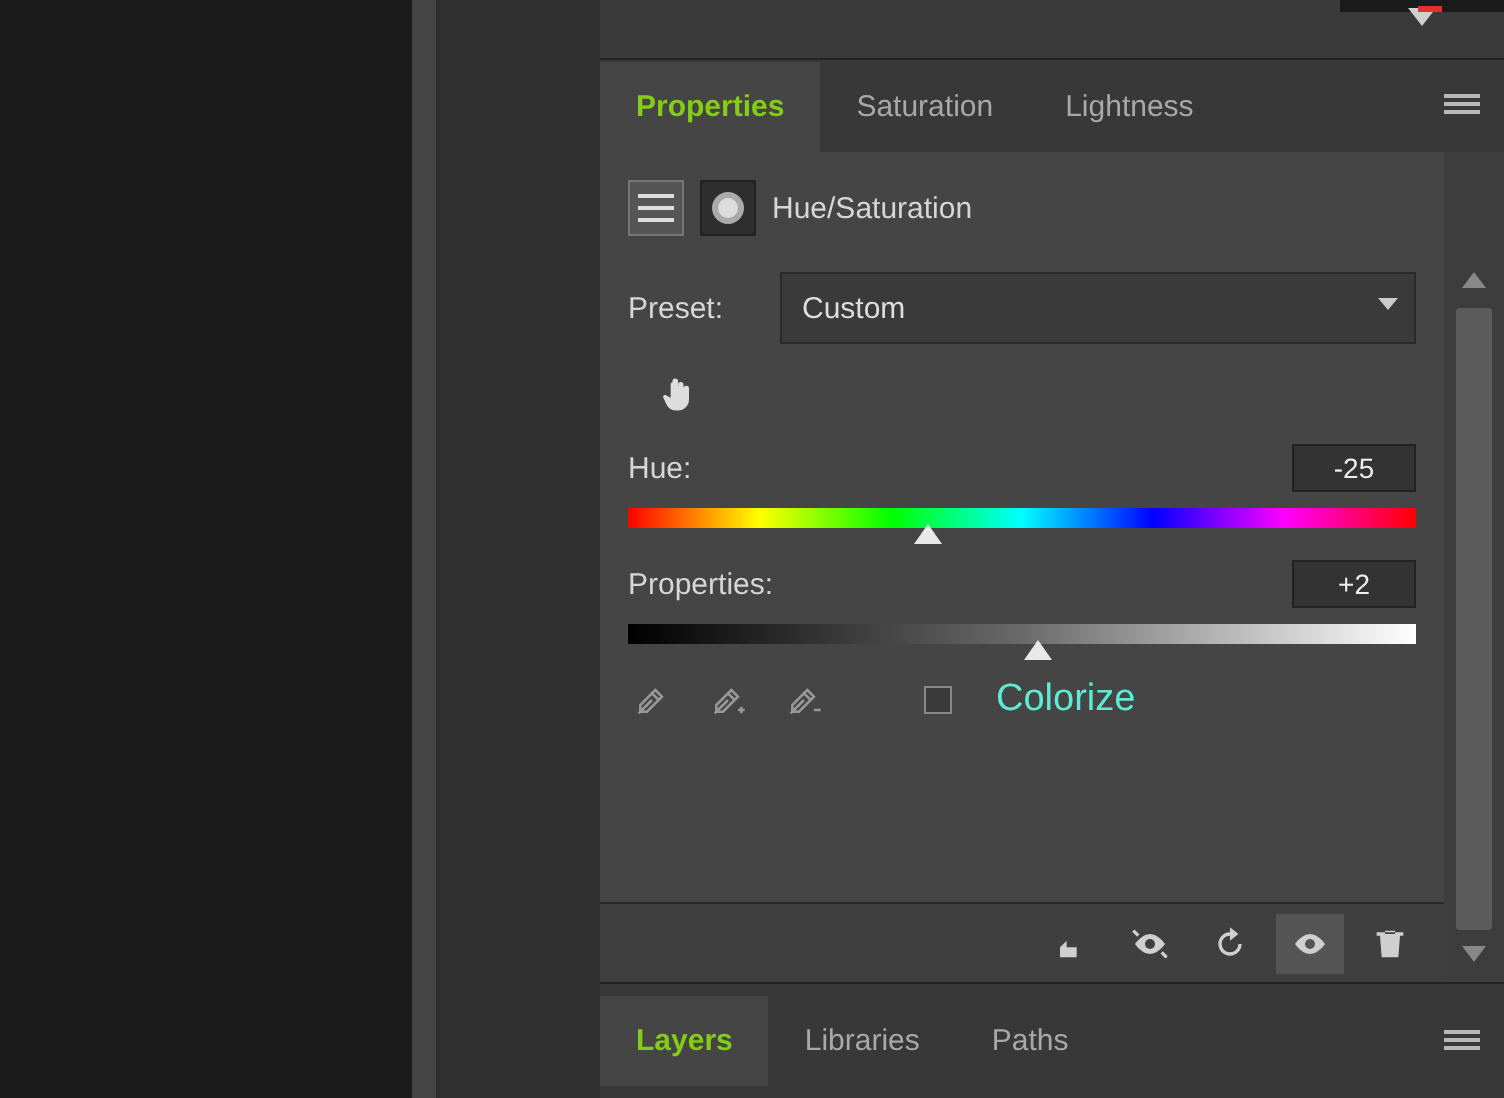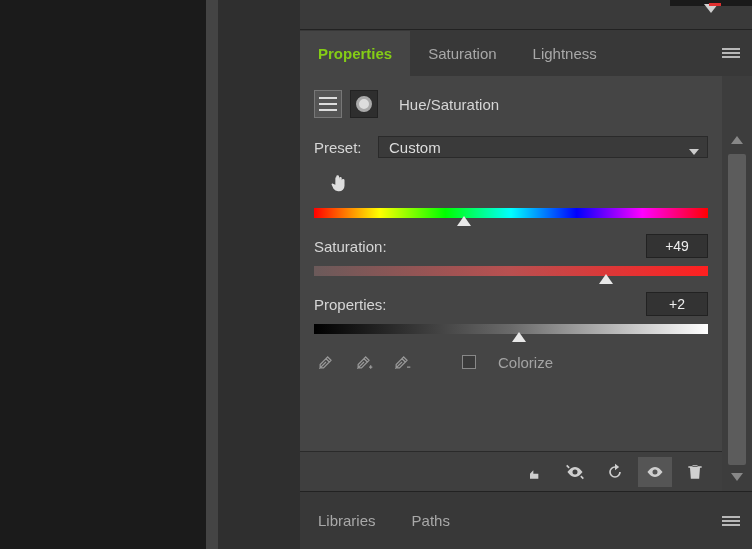--- a/index.html
+++ b/index.html
@@ -25,43 +25,43 @@
   .scroll-down { position:absolute; bottom:10px; width:0;height:0;left:9px;border-left:6px solid transparent;border-right:6px solid transparent;border-top:8px solid #888; }
   .scroll-thumb { position:absolute; top:78px; bottom:26px; left:6px; right:6px; background:#5c5c5c; border-radius:2px; }
 
   .type-row { display:flex; align-items:center; gap:8px; margin-bottom:18px; }
   .mini-icon { width:28px; height:28px; background:#2e2e2e; border:1px solid #222; display:flex; align-items:center; justify-content:center; }
   .mini-icon.active { background:#555; border-color:#777; }
   .sliders-glyph { width:18px; height:14px; position:relative; }
   .sliders-glyph::before,.sliders-glyph::after, .sliders-glyph i { content:""; position:absolute; left:0; right:0; height:2px; background:#ddd; }
   .sliders-glyph::before{ top:0;} .sliders-glyph i{ top:6px; display:block;} .sliders-glyph::after{ top:12px;}
   .mask-glyph { width:16px;height:16px;border-radius:50%;background:#ddd;border:3px solid #aaa; }
-  .type-label { color:#d6d6d6; font-size:15px;margin-left:13px; }
-
-  .row { display:flex; align-items:center; gap:8px; margin-bottom:12px; }
+  .type-label { color:#d6d6d6; font-size:15px; }
+
+  .row { display:flex; align-items:center; gap:20px; margin-bottom:12px; }
   .row-label { color:#d6d6d6; font-size:15px; width:56px; }
-  .select { flex:1; background:#3a3a3a; border:1px solid #2a2a2a; color:#ddd; height:22px; display:flex; align-items:center; padding:0 10px; position:relative; font-size:15px;}
+  .select { flex:1; background:#3a3a3a; border:1px solid #2a2a2a; color:#ddd; height:36px; display:flex; align-items:center; padding:0 10px; position:relative; font-size:15px;}
   .select .chev { position:absolute; right:8px; top:12px; width:0;height:0;border-left:5px solid transparent;border-right:5px solid transparent;border-top:6px solid #ccc; }
   .scrubby { width:26px;height:26px; display:flex; align-items:center; justify-content:center; margin-left:12px; }
   .hand-svg { width:22px;height:22px; fill:#ddd; }
 
   .slider-block { margin-bottom:16px; }
   .slider-head { display:flex; justify-content:space-between; align-items:center; margin-bottom:8px; }
   .slider-head label { color:#d6d6d6; font-size:15px; }
   .num-box { width:62px; height:24px; background:#333; border:1px solid #222; color:#eee; text-align:center; font-size:14px; display:flex;align-items:center;justify-content:center;}
   .track { height:10px; position:relative; }
   .hue-grad { background: linear-gradient(to right, #ff0000,#ffff00,#00ff00,#00ffff,#0000ff,#ff00ff,#ff0000); }
   .sat-grad { background: linear-gradient(to right, #6b5a5a,#b95050,#ff2020); }
   .lig-grad { background: linear-gradient(to right, #000,#6a6a6a,#fff); }
   .thumb { position:absolute; top:8px; width:0;height:0;border-left:7px solid transparent;border-right:7px solid transparent;border-bottom:10px solid #e8e8e8; transform:translateX(-7px);}
   .prefoot { display:flex; align-items:center; gap:14px; margin-top:10px;}
   .eyedrop { width:24px;height:24px; display:flex;align-items:center;justify-content:center;}
   .eyedrop svg { width:20px;height:20px; stroke:#999; fill:none; stroke-width:1.5;}
   .chk { width:14px;height:14px;border:1px solid #888;background:#3a3a3a;display:inline-block;margin-right:8px;}
-  .colorize-lbl { color:#a3a3a3; font-size:15px; }
+  .colorize-lbl { color:#5eead4; font-size:19px; }
   .icon-bar { position:absolute; left:300px; right:30px; height:40px; background:#3f3f3f; display:flex; align-items:center; justify-content:flex-end; gap:6px; padding:0 10px; border-top:1px solid #2a2a2a; bottom:58px;}
   .ib { width:34px;height:30px;display:flex;align-items:center;justify-content:center;cursor:pointer;}
   .ib.sel { background:#555; }
   .ib svg { width:20px;height:20px; fill:#cfcfcf; }
 
   .bottom-tabs { position:absolute; left:300px; right:0; bottom:0; height:58px; background:#383838; display:flex; align-items:center; border-top:1px solid #222;}
   .bottom-tabs .tab.active { background:#454545; }
 </style>
 </head>
 <body>
@@ -108,34 +108,29 @@
 
   <div class="row">
     <div class="scrubby">
       <svg class="hand-svg" viewBox="0 0 24 24">
           <path d="M9 11V5a1.5 1.5 0 013 0v6m0-4a1.5 1.5 0 013 0v4m0-2a1.5 1.5 0 013 0v6a6 6 0 01-6 6h-1a6 6 0 01-5-2.7L4 14c-.5-.8.5-1.8 1.4-1.3L8 14V7a1.5 1.5 0 013 0" fill="#ddd"></path>
         </svg>
     </div>
   </div>
 
   <div class="slider-block">
+    <div class="slider-head">
+      <label>Hue:</label>
+      <div class="num-box">-25</div>
+    </div>
     <div class="track hue-grad">
       <div class="thumb" id="hue-thumb" style="left: 38%;"></div>
     </div>
   </div>
 
-  <div class="slider-block">
-    <div class="slider-head">
-      <label>Saturation:</label>
-      <div class="num-box">+49</div>
-    </div>
-    <div class="track sat-grad">
-      <div class="thumb" id="sat-thumb" style="left: 74%;"></div>
-    </div>
-  </div>
 
   <div class="slider-block">
     <div class="slider-head">
       <label>Properties:</label>
       <div class="num-box">+2</div>
     </div>
     <div class="track lig-grad">
       <div class="thumb" id="lig-thumb" style="left: 52%;"></div>
     </div>
   </div>
@@ -192,18 +187,19 @@
       </svg>
     </div>
   <div class="ib">
       <svg viewBox="0 0 24 24">
         <path d="M6 7h12l-1 13H7L6 7zm3-3h6v2H9zM4 7h16v-2H4z"></path>
       </svg>
     </div>
 </div>
 
 <div class="bottom-tabs">
+  <div class="tab active">Layers</div>
   <div class="tab">Libraries</div>
   <div class="tab">Paths</div>
   <div class="tabs-menu">
     <span class="burger"><span></span><span></span><span></span></span>
   </div>
 </div>
 
 </body></html>

